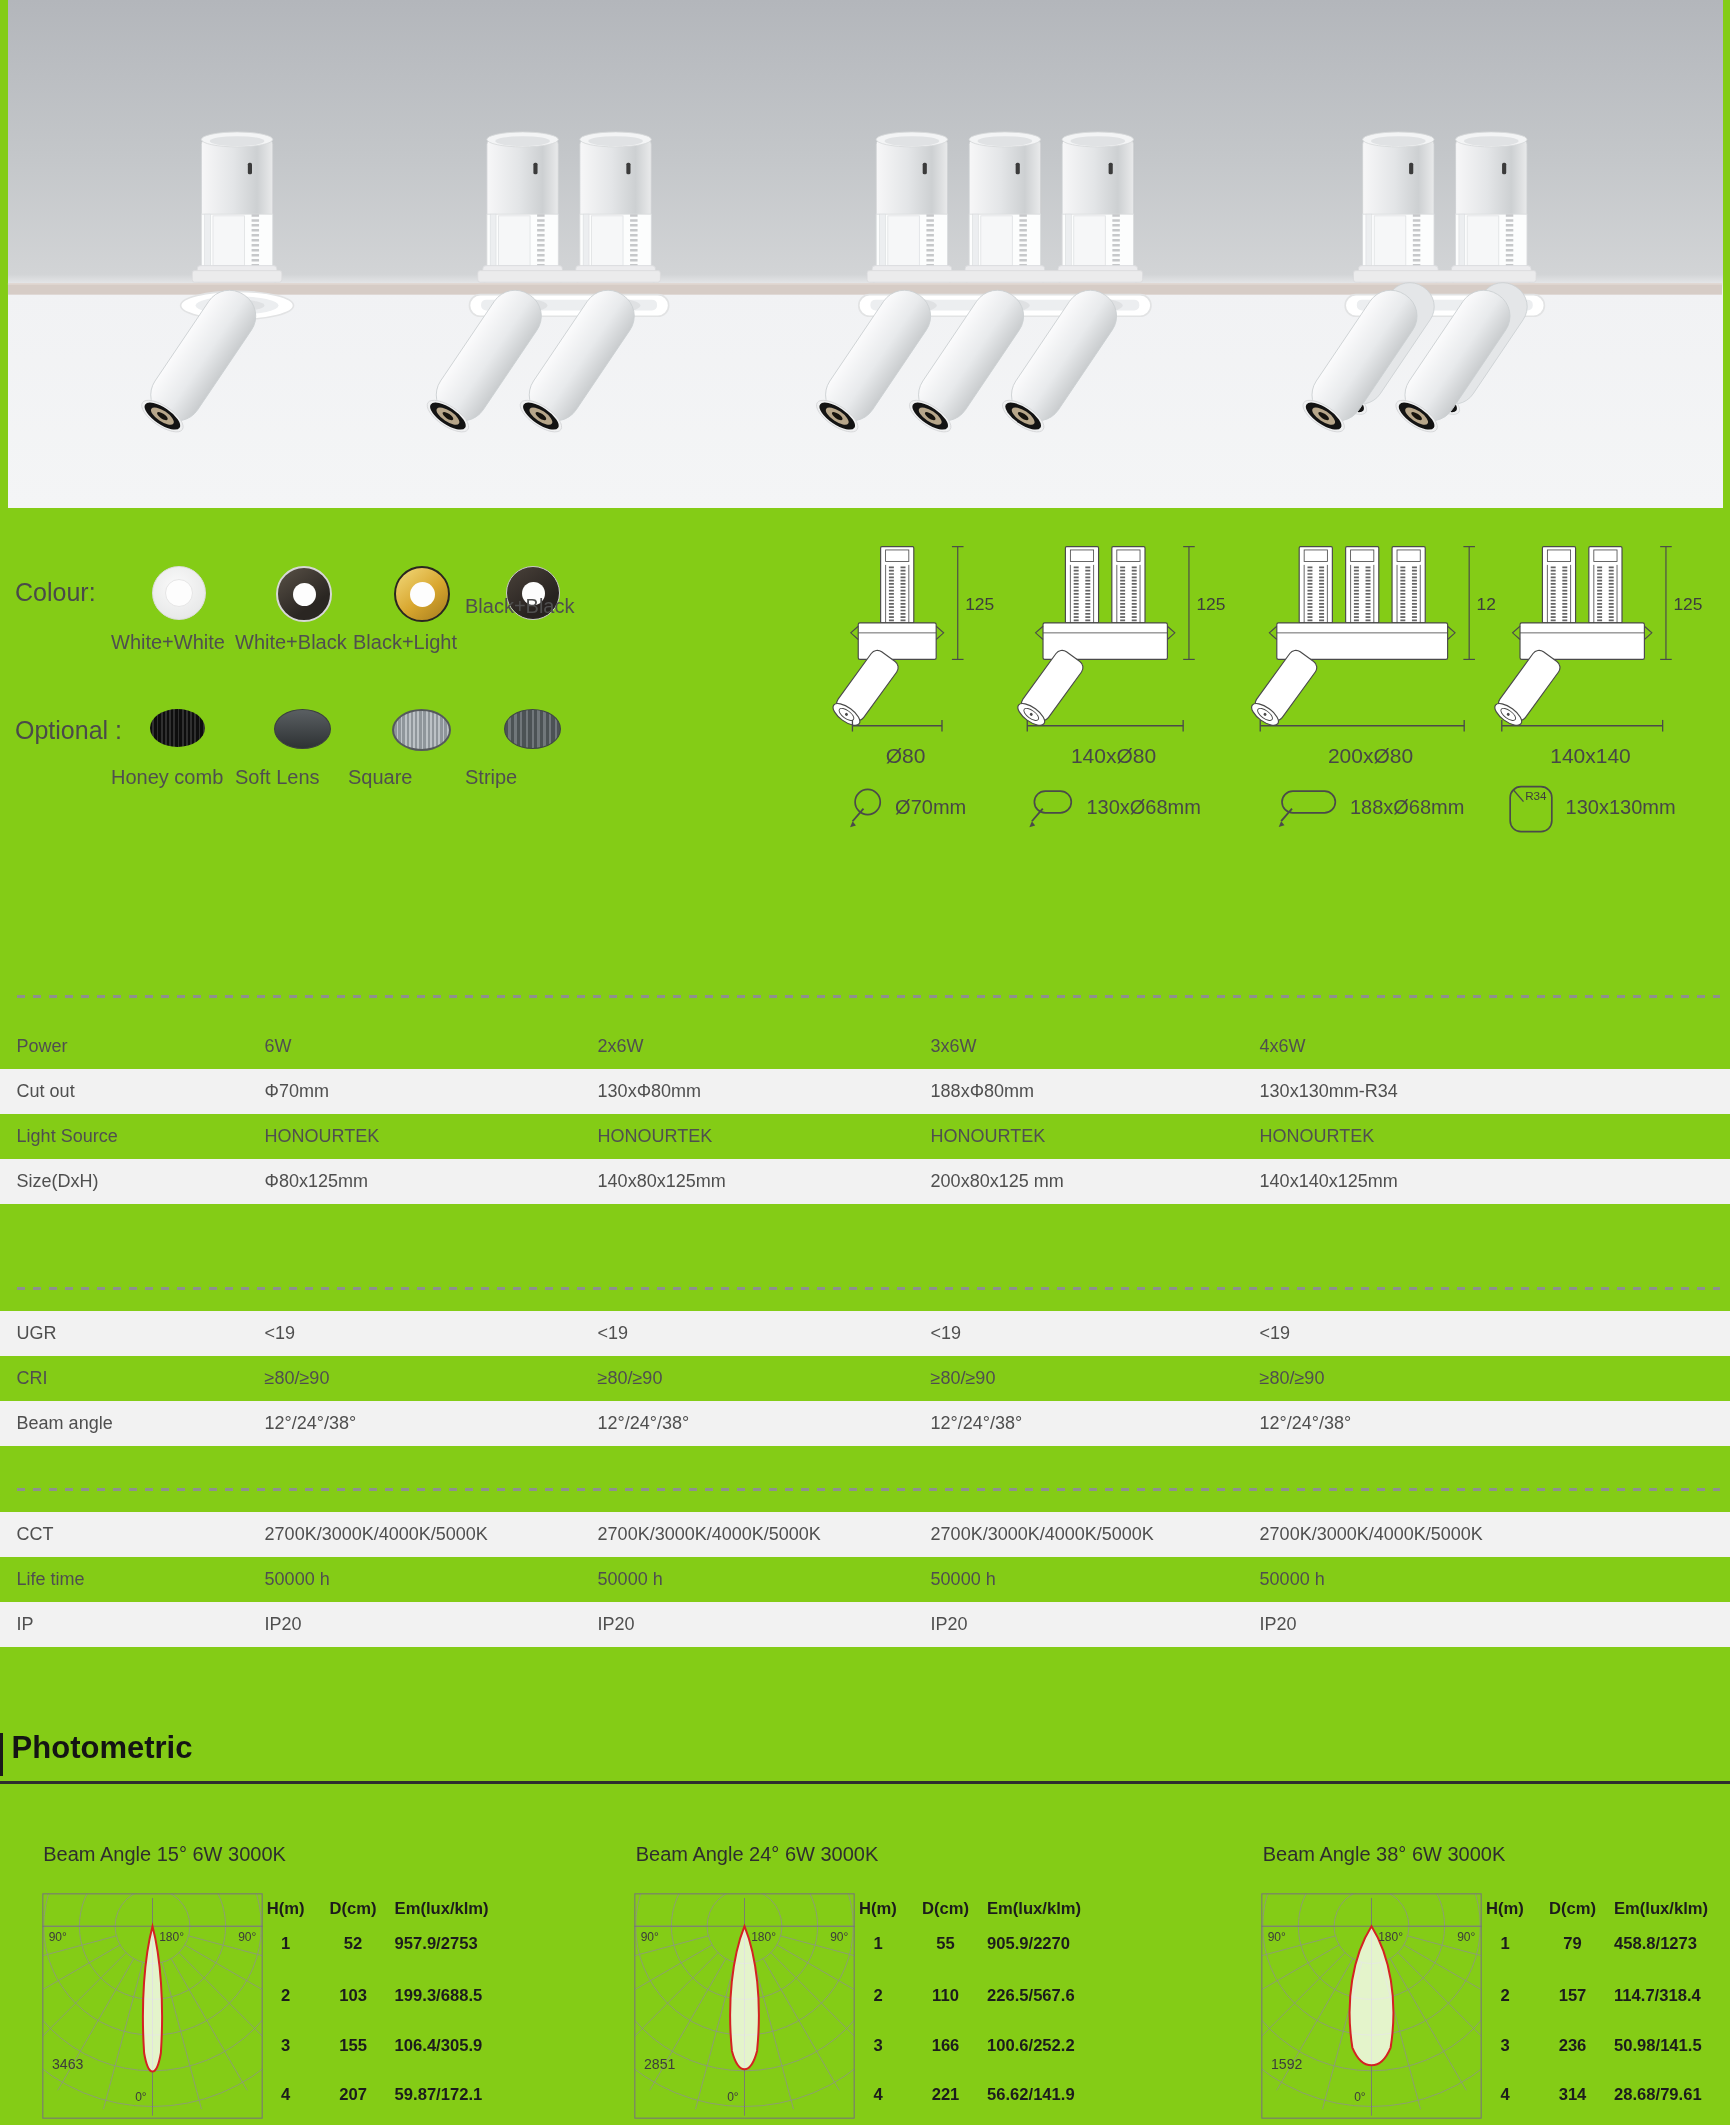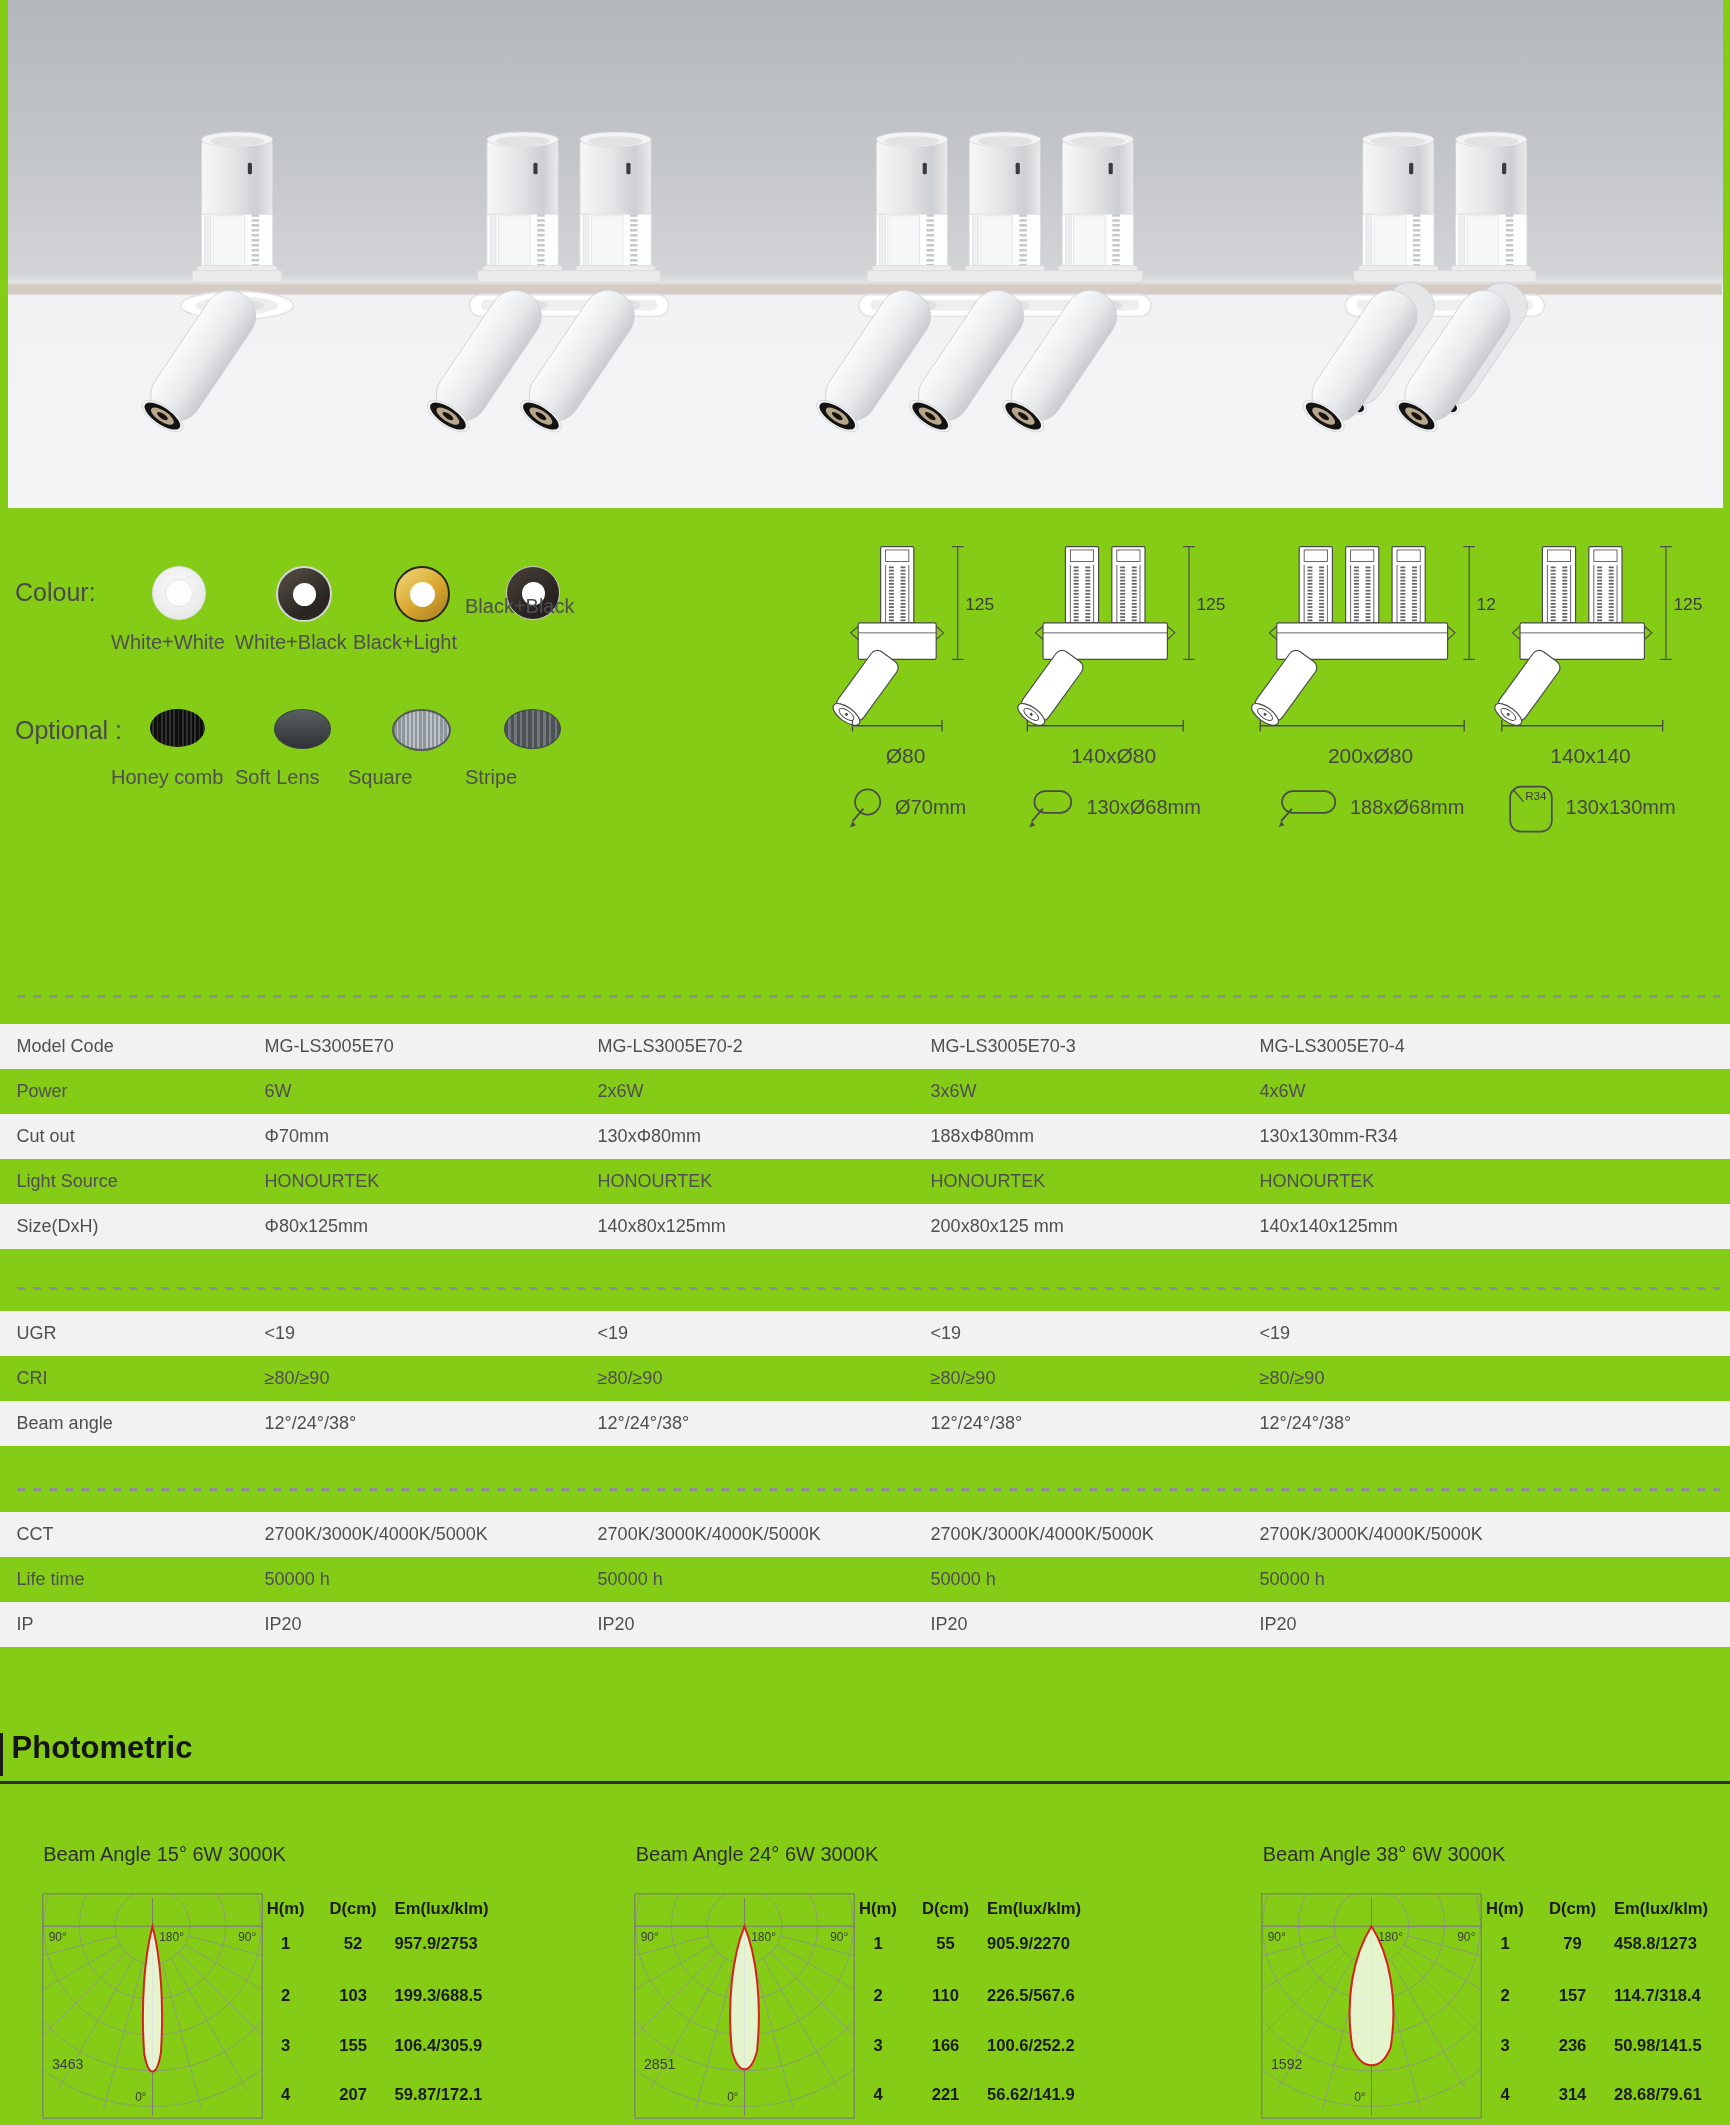--- a/index.html
+++ b/index.html
@@ -462,27 +462,20 @@
             <text x="24" y="24" font-size="14" text-anchor="start" fill="#3d3d3d" font-family="Liberation Sans, DejaVu Sans, sans-serif" font-weight="normal">R34</text>
           </svg>
         <div class="cutout-label">130x130mm</div>
       </div>
     </div>
   </div>
 
   <div class="dashes" style="top:995px;"></div>
 
   <div class="spec-section" style="top:1024px;">
-    <div class="spec-row alt">
-      <div>Model Code</div>
-      <div>MG-LS3005E70</div>
-      <div>MG-LS3005E70-2</div>
-      <div>MG-LS3005E70-3</div>
-      <div>MG-LS3005E70-4</div>
-    </div>
     <div class="spec-row">
       <div>Power</div>
       <div>6W</div>
       <div>2x6W</div>
       <div>3x6W</div>
       <div>4x6W</div>
     </div>
     <div class="spec-row alt">
       <div>Cut out</div>
       <div>Φ70mm</div>

